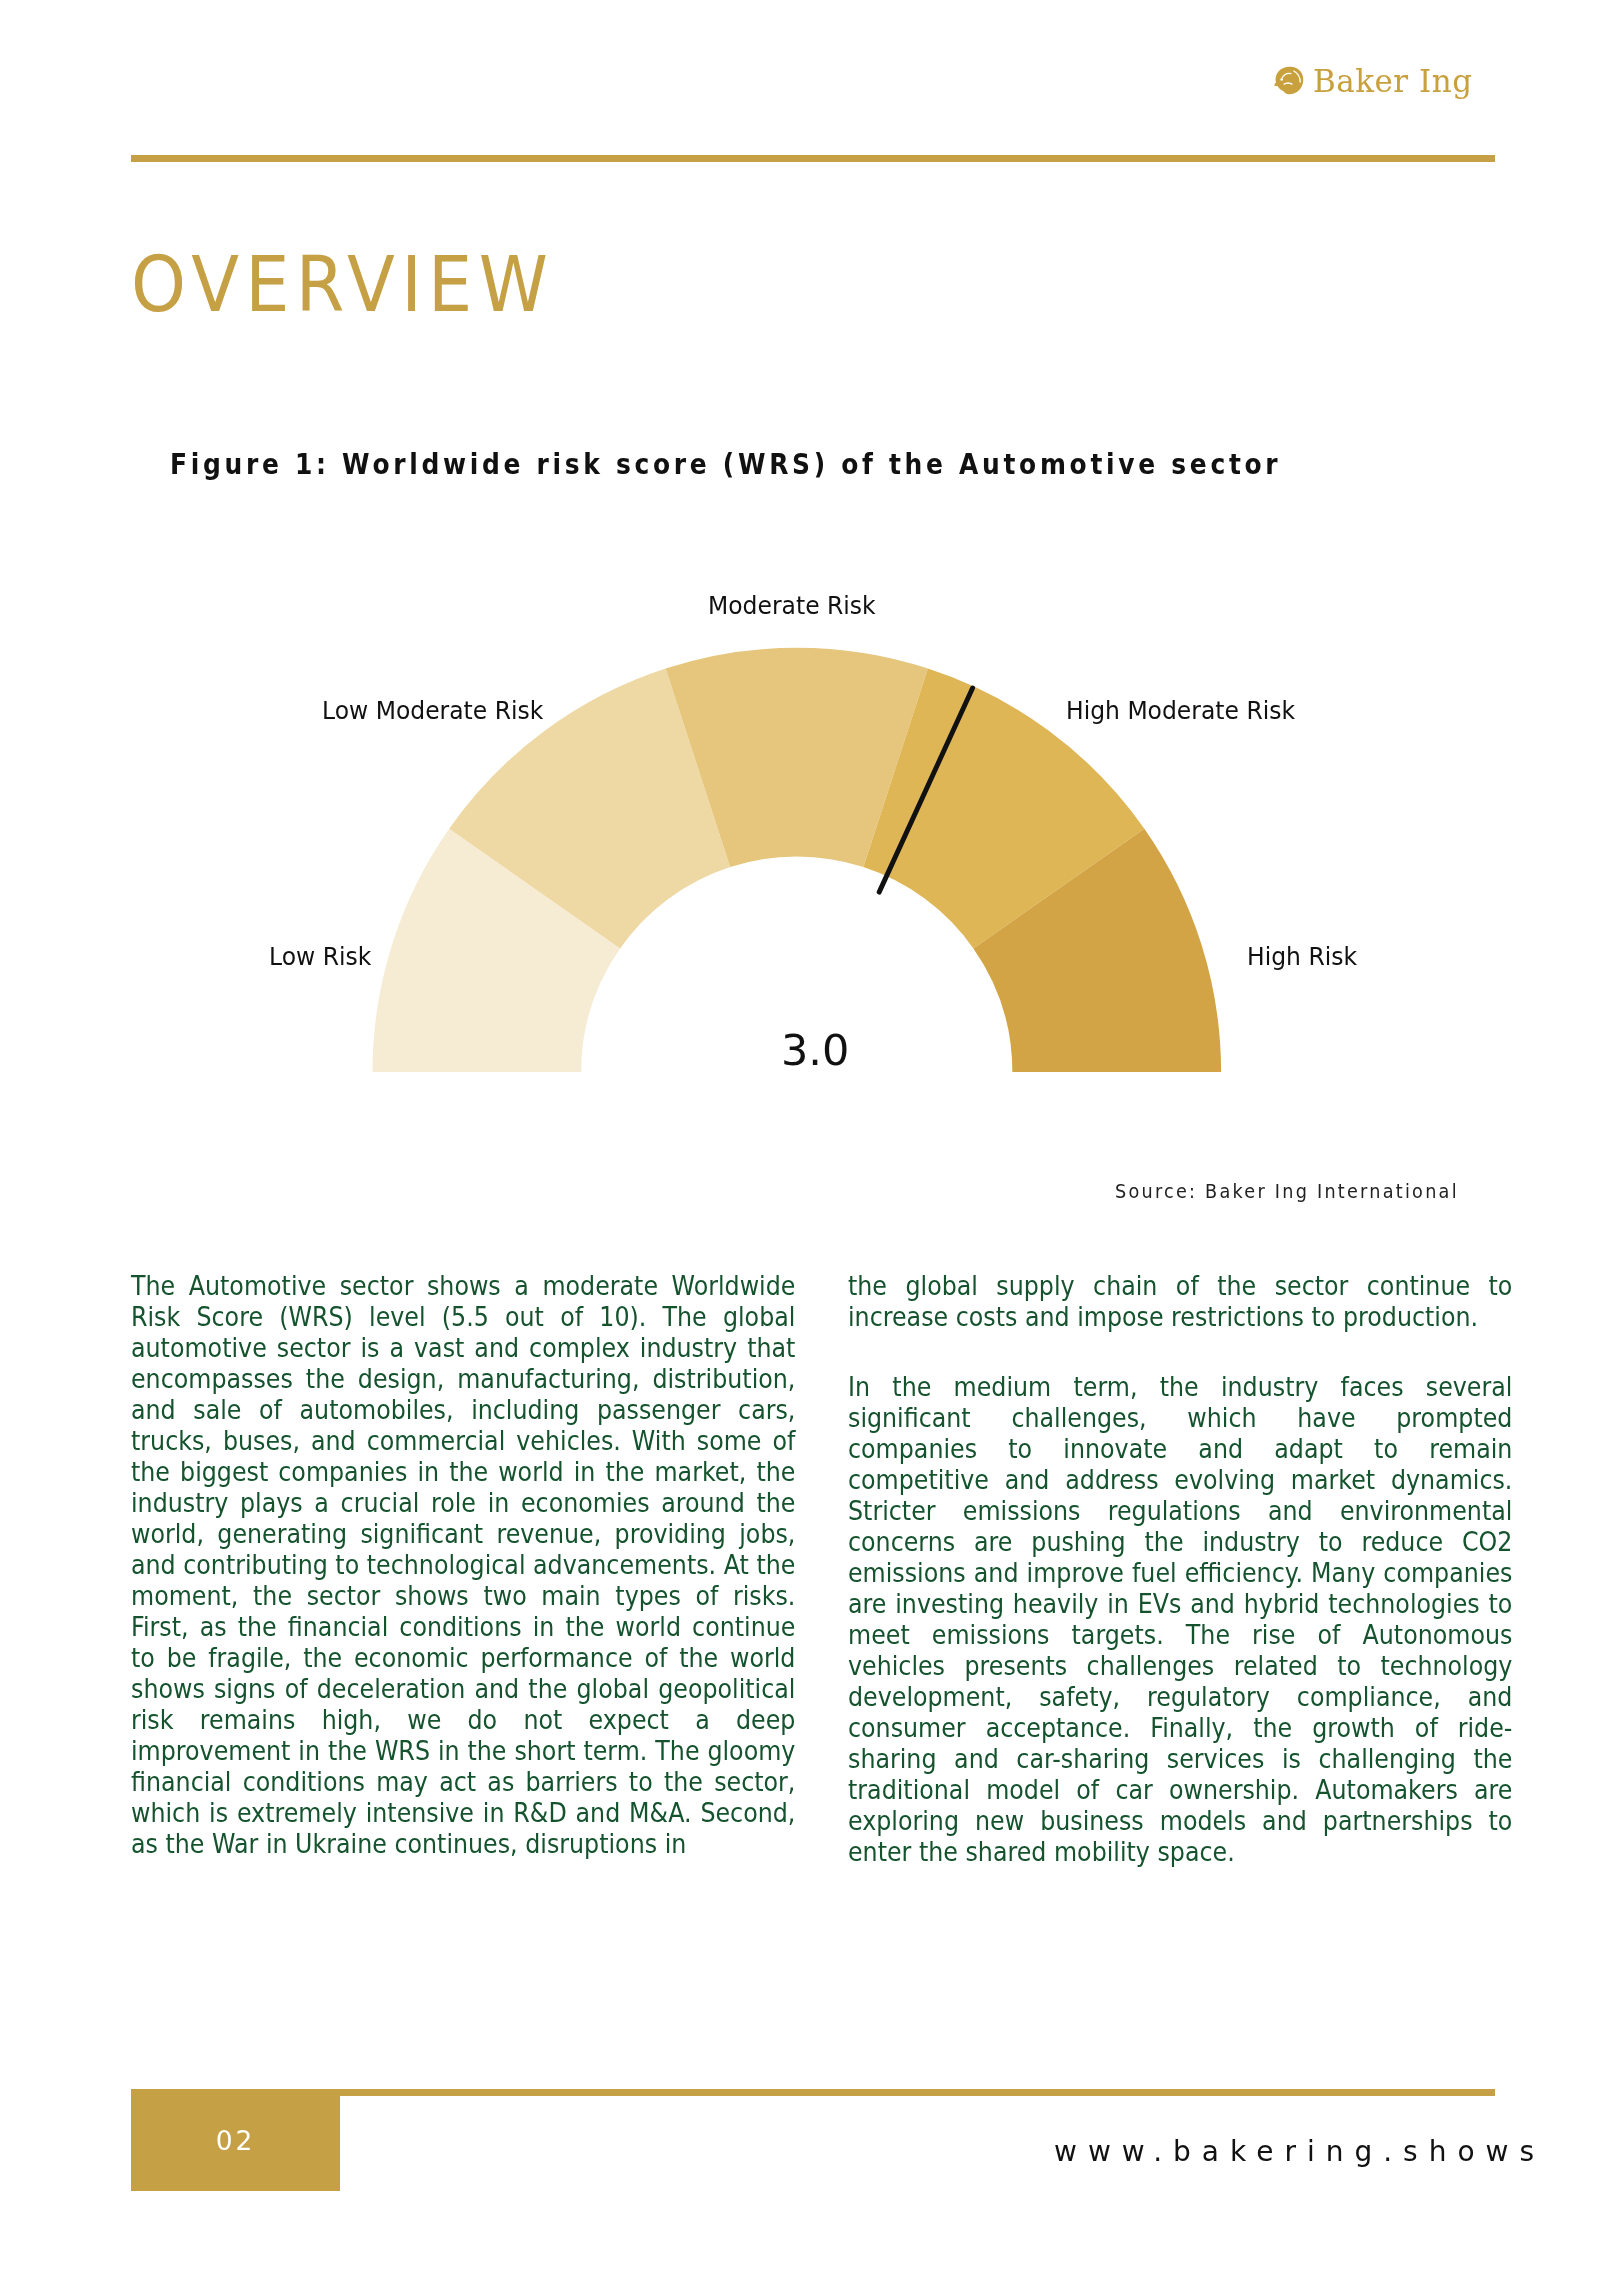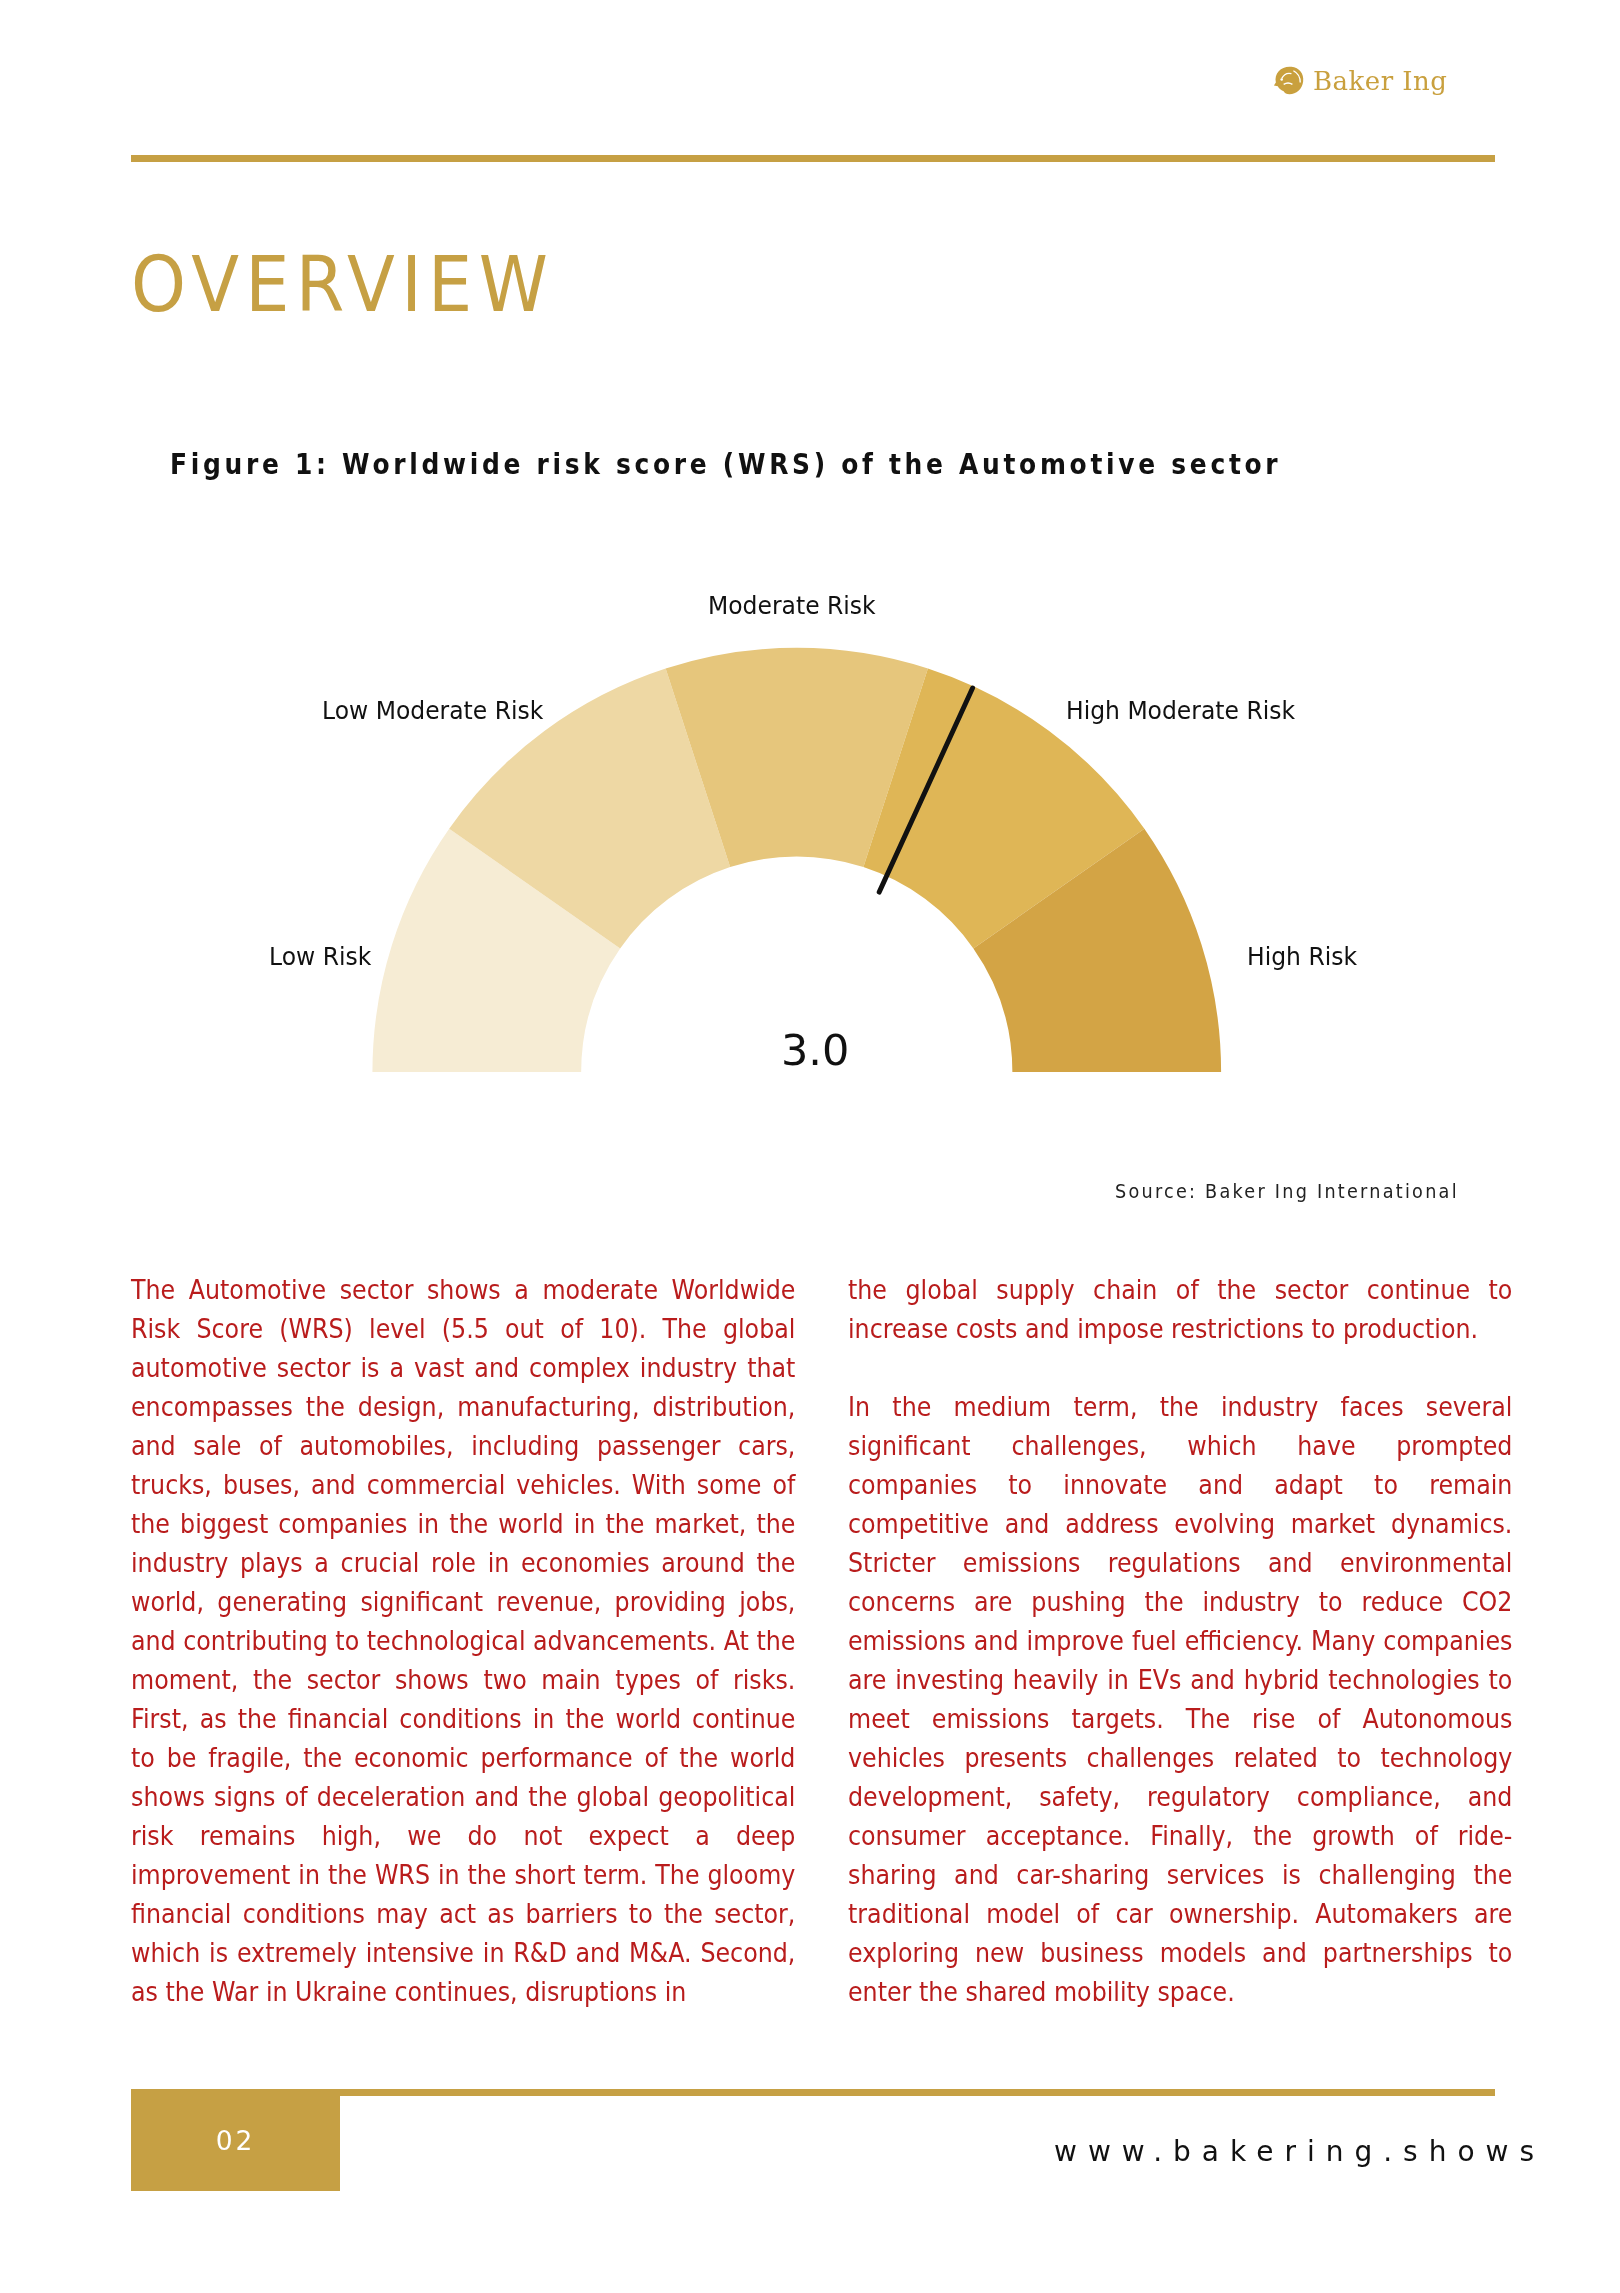--- a/index.html
+++ b/index.html
@@ -1,27 +1,27 @@
 <!DOCTYPE html>
 <html><head>
 <meta charset="utf-8">
 <style>
   html, body { margin:0; padding:0; background:#ffffff; }
   body { width:1620px; height:2294px; position:relative; overflow:hidden; font-family:"DejaVu Sans", sans-serif; color:#1a1a1a; }
   .logo { position:absolute; left:1270px; top:61px; display:flex; align-items:center; gap:3.9px; }
   .logo-icon { width:39px; height:39px; }
-  .logo-text { font-family:"DejaVu Serif", serif; font-size:26px; color:#c9a03e; letter-spacing:0.5px; }
+  .logo-text { font-family:"DejaVu Serif", serif; font-size:31px; color:#c9a03e; letter-spacing:0.5px; }
   .rule-top { position:absolute; left:131px; top:155px; width:1364px; height:6.9px; background:#c6a044; }
   .title { position:absolute; left:131px; top:247px; font-family:"DejaVu Sans", sans-serif; font-size:76px; font-weight:normal; color:#c6a044; letter-spacing:6.9px; margin:0; line-height:1; transform:scaleX(0.92); transform-origin:left; }
   .fig-caption { position:absolute; left:170px; top:447px; font-size:29px; font-weight:bold; letter-spacing:4.3px; color:#111; transform:scaleX(0.86); transform-origin:left; white-space:nowrap; }
   .gauge { position:absolute; left:0; top:0; width:1620px; height:1176px; }
   .gauge-label { position:absolute; font-size:25.5px; color:#111; white-space:nowrap; transform:scaleX(0.92); transform-origin:left; }
   .gauge-value { position:absolute; left:781px; top:1025px; font-size:43px; color:#111; }
   .source { position:absolute; left:1115px; top:1180px; font-size:19.6px; letter-spacing:2.5px; color:#222; transform:scaleX(0.9); transform-origin:left; white-space:nowrap; }
-  .col { position:absolute; top:1270px; width:665px; font-size:27px; line-height:39px; text-align:justify; color:#b91c1c; }
+  .col { position:absolute; top:1270px; width:665px; font-size:27px; line-height:31px; text-align:justify; color:#14532d; }
   .col p { margin:0; transform:scaleX(0.88); transform-origin:left top; width:755px; }
   .col p + p { margin-top:39px; }
   .col-left { left:131px; }
   .col-right { left:848px; }
   .rule-bottom { position:absolute; left:131px; top:2089px; width:1364px; height:6.9px; background:#c6a044; }
   .page-box { position:absolute; left:131px; top:2089px; width:209px; height:102px; background:#c6a044; display:flex; align-items:center; justify-content:center; }
   .page-num { color:#ffffff; font-size:26.5px; letter-spacing:2.9px; }
   .website { position:absolute; left:1054px; top:2135px; font-size:28px; letter-spacing:11px; color:#111; white-space:nowrap; }
 </style>
 </head>

